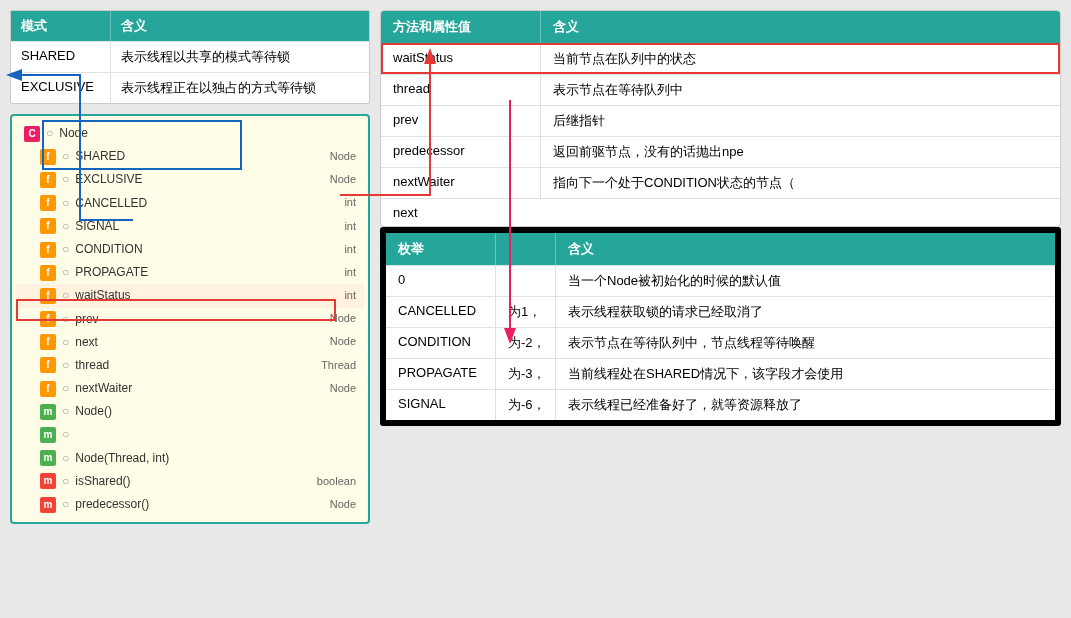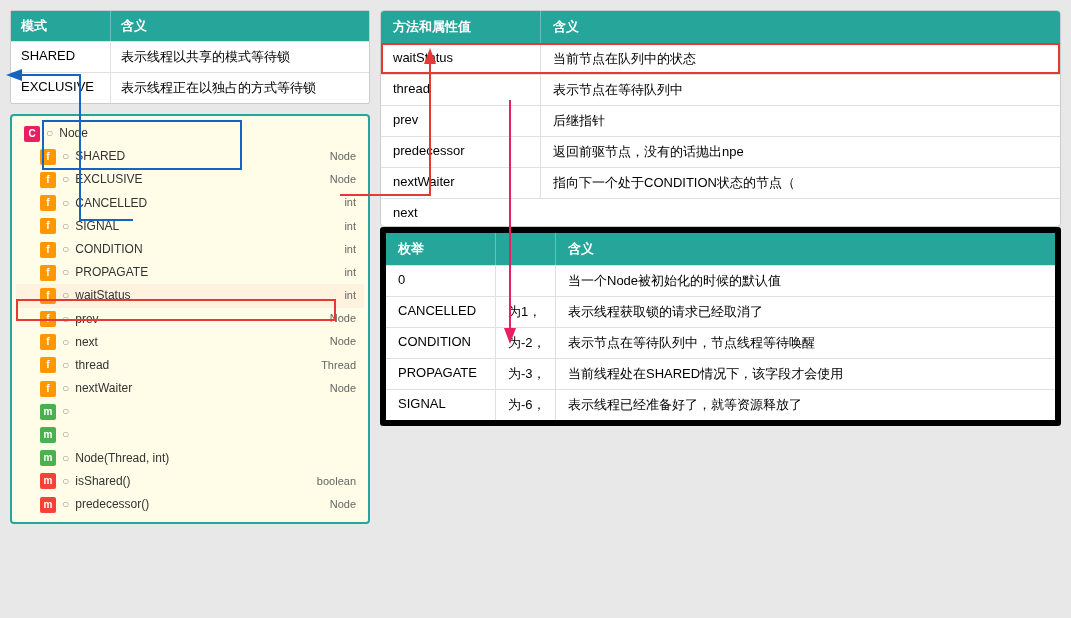--- a/index.html
+++ b/index.html
@@ -292,20 +292,21 @@
       <div class="class-item" style="padding-left:24px;">
         <span class="icon icon-f">f</span>
         <span class="dot">○</span>
         <span class="name">nextWaiter</span>
         <span class="type">Node</span>
       </div>
 
       <div class="class-item" style="padding-left:24px;">
         <span class="icon icon-m">m</span>
         <span class="dot">○</span>
+        <span class="name">Node()</span>
       </div>
 
       <div class="class-item" style="padding-left:24px;">
         <span class="icon icon-m">m</span>
         <span class="dot">○</span>
       </div>
 
       <div class="class-item" style="padding-left:24px;">
         <span class="icon icon-m">m</span>
         <span class="dot">○</span>

